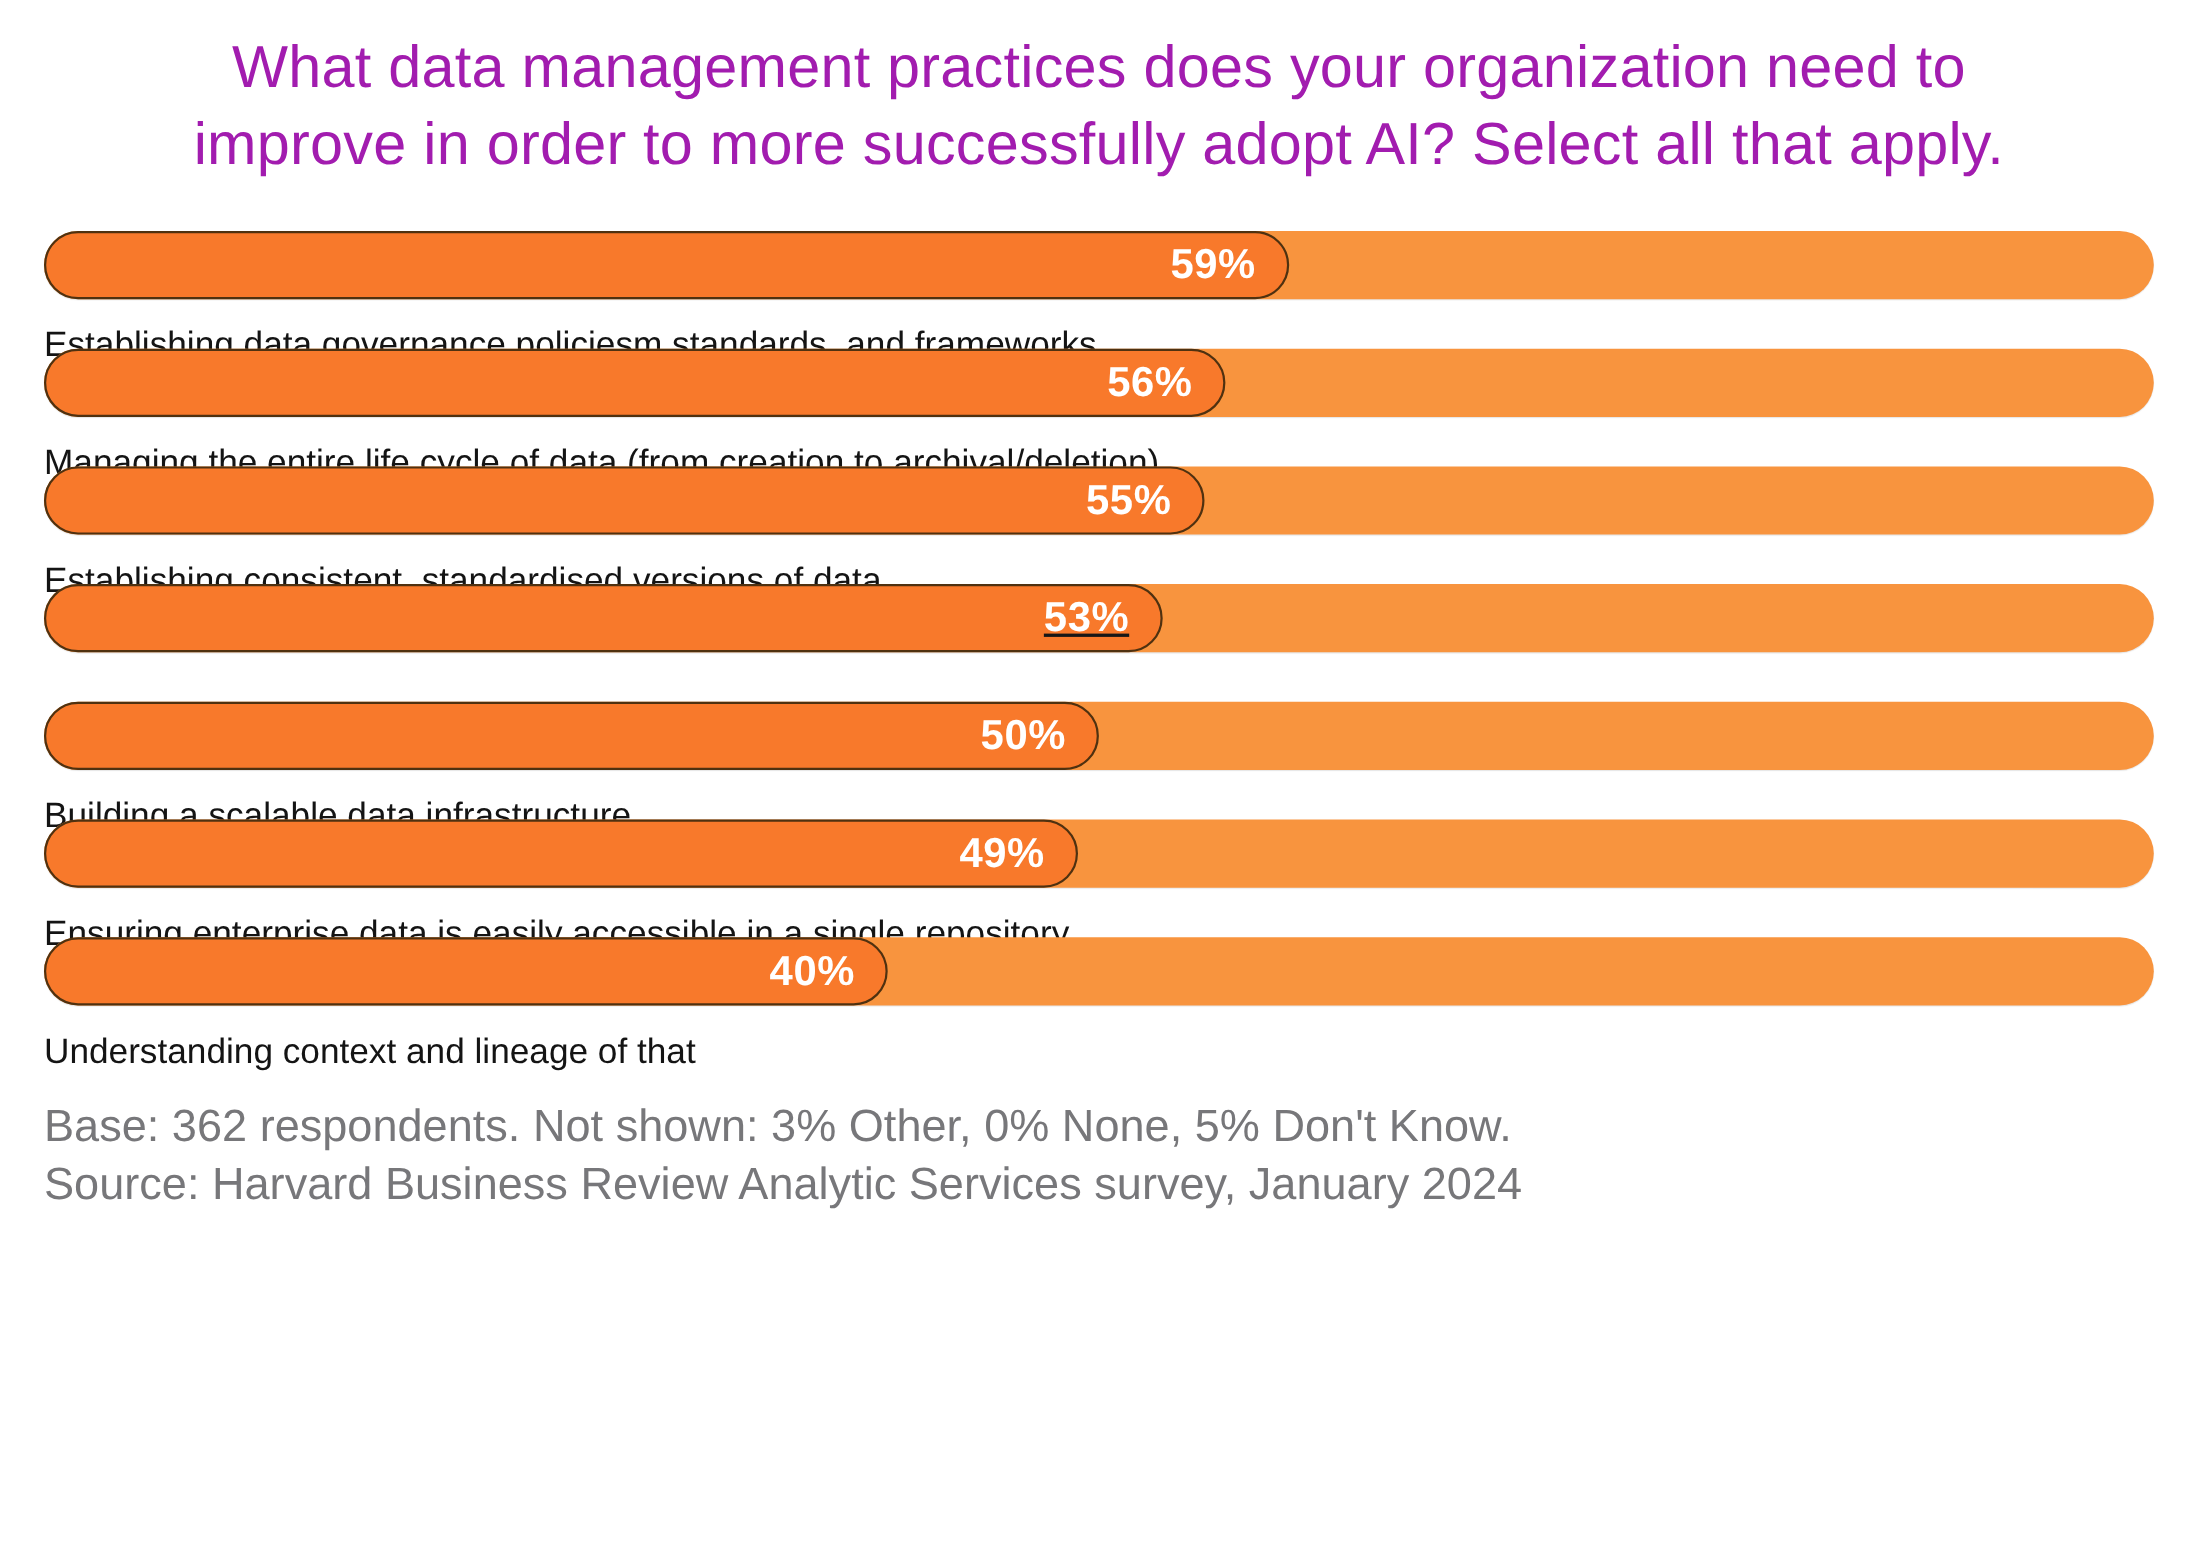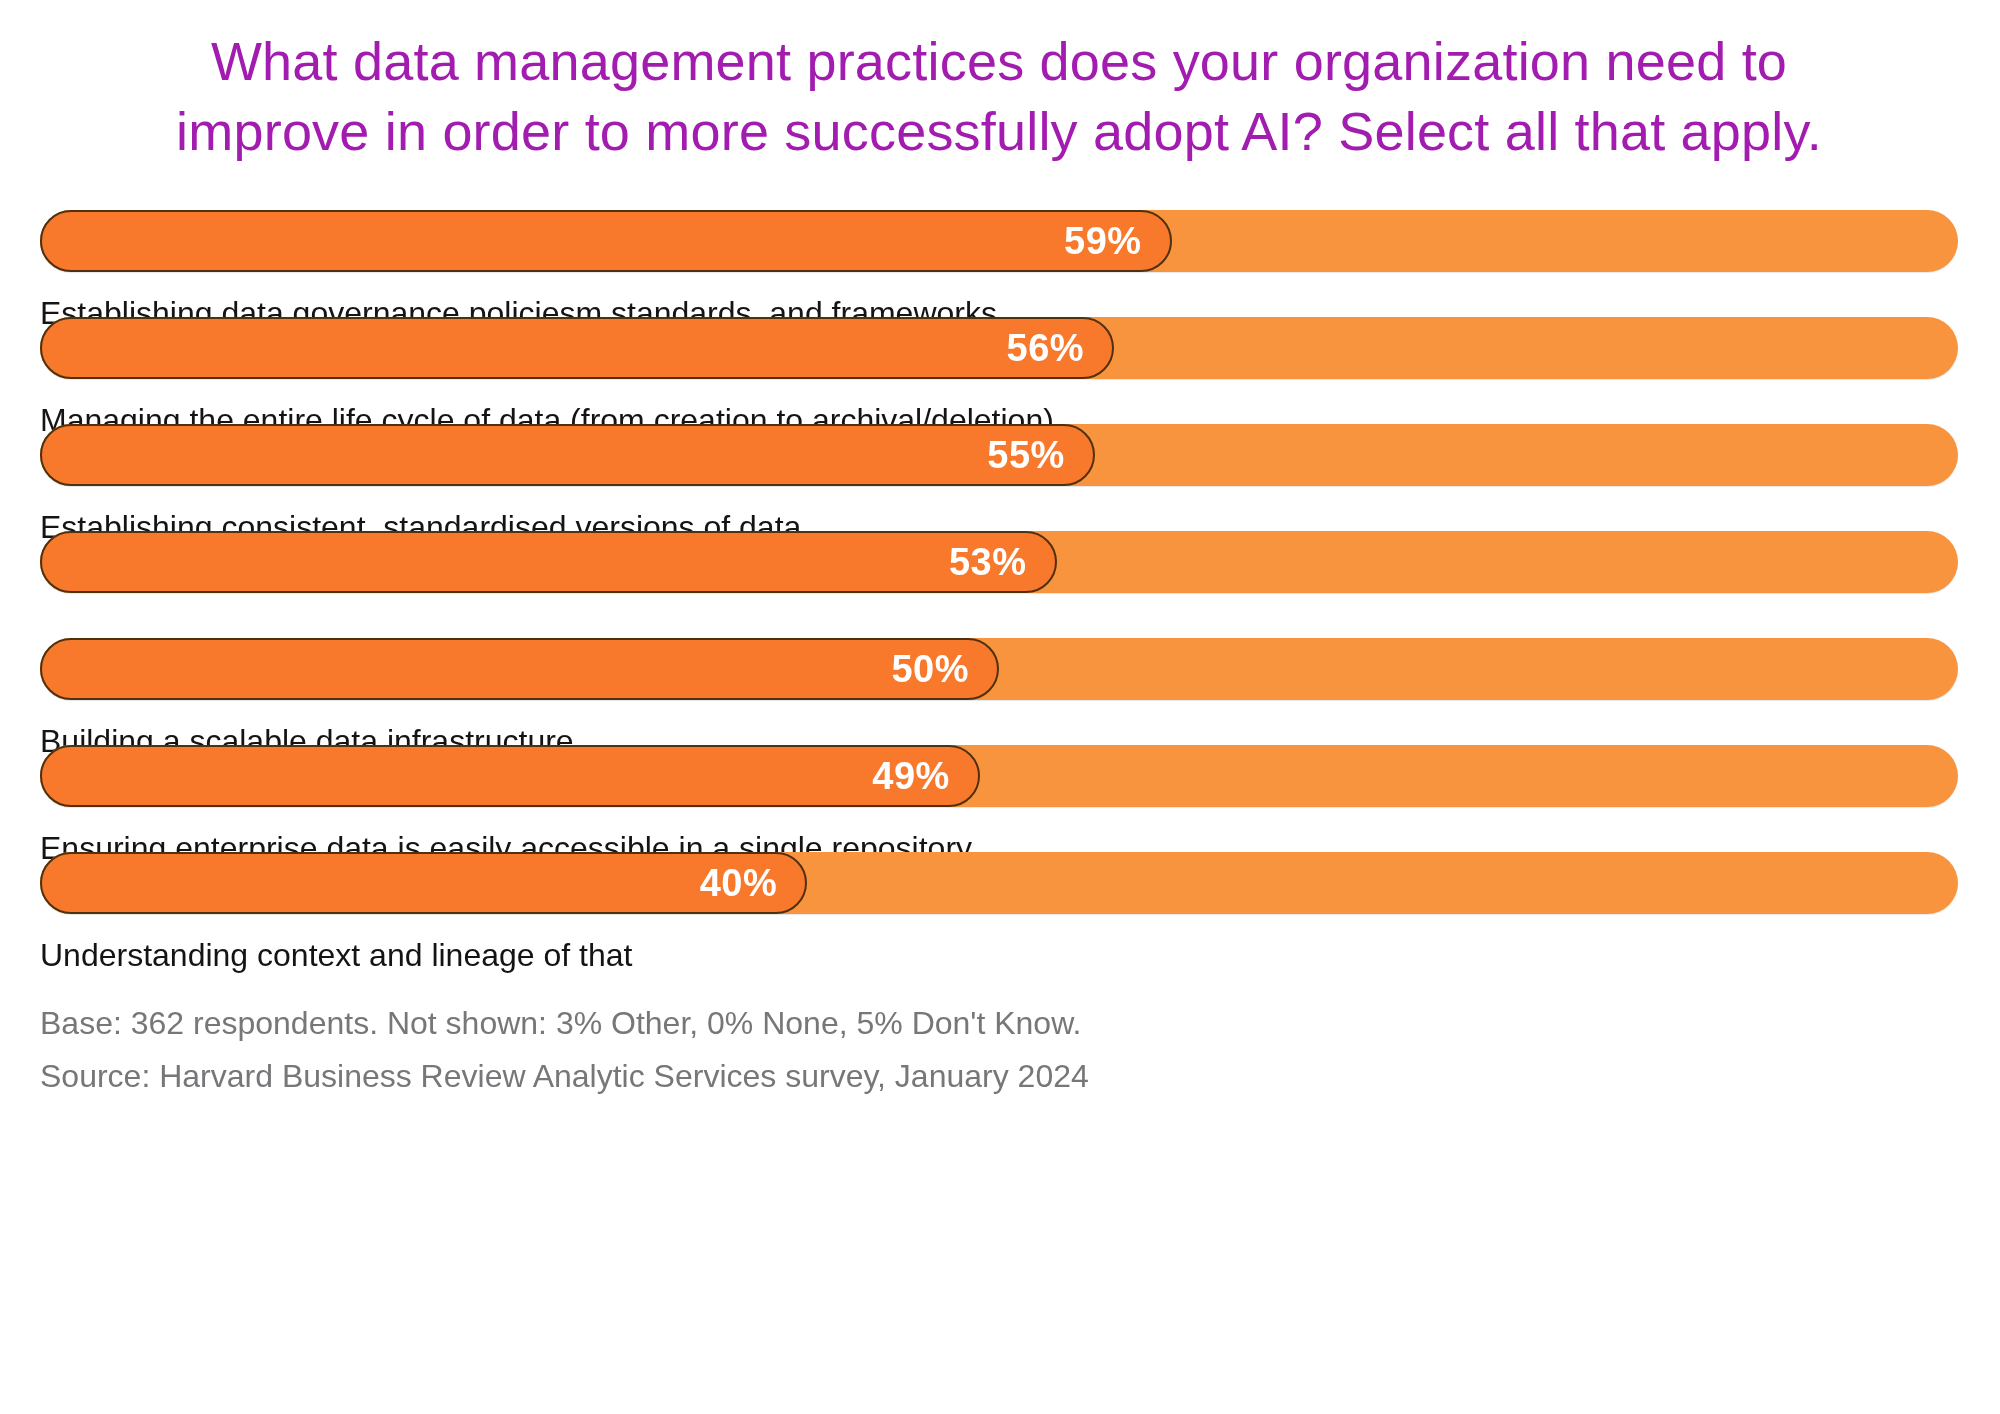--- a/index.html
+++ b/index.html
@@ -54,21 +54,21 @@
     letter-spacing: 0.5px;
   }
   .cat {
     margin-top: 17px;
     font-size: 32px;
     line-height: 48px;
     color: #141414;
   }
   .footer {
     margin-top: 38px;
-    font-size: 32px;
+    font-size: 41px;
     line-height: 53px;
     color: #77777a;
   }
 </style>
 </head>
 <body>
 
 <div class="page">
   <h1 class="title">
     <span>What data management practices does your organization need to</span><br>
@@ -98,21 +98,21 @@
       <div class="track">
         <div class="fill" style="width: 55%;">
           <span class="pct">55%</span>
         </div>
       </div>
       <div class="cat">Establishing consistent, standardised versions of data</div>
     </div>
 
     <div class="row">
       <div class="track">
-        <div class="fill" style="width: 53%;">
+        <div class="fill" style="width: 53%; text-decoration: underline;">
           <span class="pct">53%</span>
         </div>
       </div>
     </div>
 
     <div class="row">
       <div class="track">
         <div class="fill" style="width: 50%;">
           <span class="pct">50%</span>
         </div>

